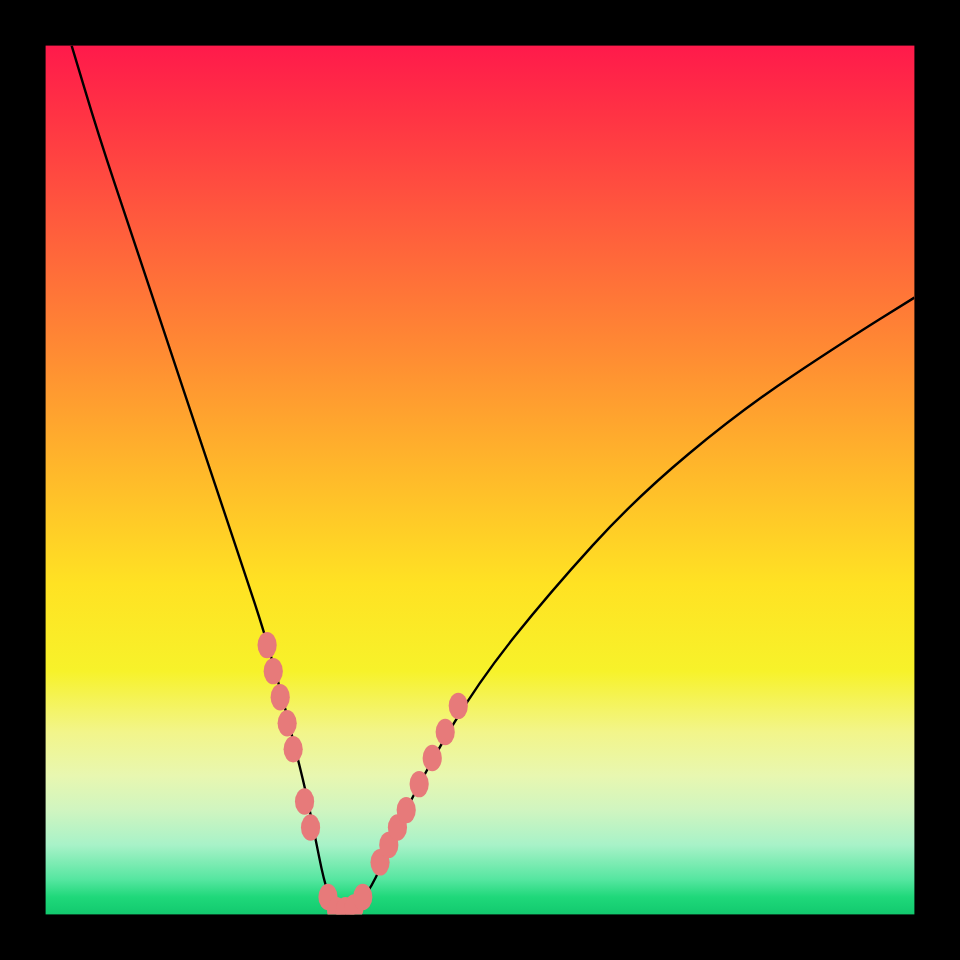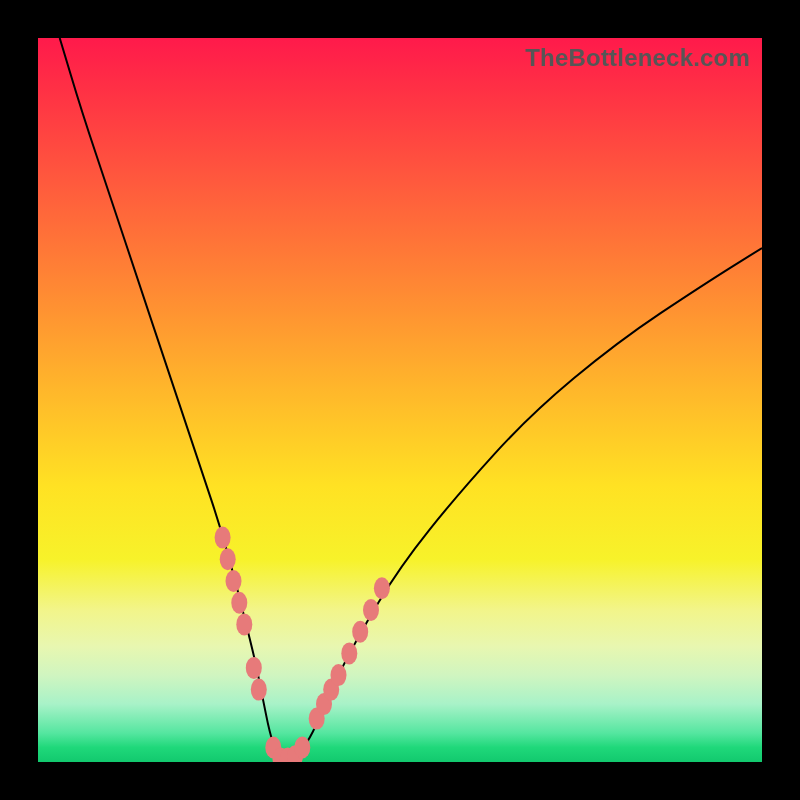--- a/index.html
+++ b/index.html
@@ -53,21 +53,20 @@
   .bead {
     fill: #e77a7a;
     stroke: none;
   }
 </style>
 </head>
 <body>
 
 <div class="frame">
   <div class="plot-area">
-    <div class="attribution">TheBottleneck.com</div>
     <svg class="curve" viewBox="0 0 724 724" preserveAspectRatio="none">
       <path id="main-path" class="main-curve" d="M 21.7 0.0 Q 21.7 0.0 32.6 36.2 Q 43.4 72.4 57.9 115.8 Q 72.4 159.3 86.9 202.7 Q 101.4 246.2 115.8 289.6 Q 130.3 333.0 141.2 365.6 Q 152.0 398.2 159.3 419.9 Q 166.5 441.6 173.8 463.4 Q 181.0 485.1 188.2 510.4 Q 195.5 535.8 200.9 557.5 Q 206.3 579.2 211.8 600.9 Q 217.2 622.6 220.8 640.7 Q 224.4 658.8 228.1 676.9 Q 231.7 695.0 235.3 705.9 Q 238.9 716.8 242.5 720.4 Q 246.2 724.0 249.8 724.0 Q 253.4 724.0 257.0 720.4 Q 260.6 716.8 267.9 705.9 Q 275.1 695.0 282.4 676.9 Q 289.6 658.8 304.1 629.9 Q 318.6 600.9 340.3 564.7 Q 362.0 528.5 391.0 492.3 Q 419.9 456.1 456.1 416.3 Q 492.3 376.5 535.8 340.3 Q 579.2 304.1 622.6 275.1 Q 666.1 246.2 695.0 228.1 T 724.0 210.0"></path>
       <g id="beads-group">
           <ellipse cx="184.6" cy="499.6" rx="8" ry="11" class="bead"></ellipse>
           <ellipse cx="189.7" cy="521.3" rx="8" ry="11" class="bead"></ellipse>
           <ellipse cx="195.5" cy="543.0" rx="8" ry="11" class="bead"></ellipse>
           <ellipse cx="201.3" cy="564.7" rx="8" ry="11" class="bead"></ellipse>
           <ellipse cx="206.3" cy="586.4" rx="8" ry="11" class="bead"></ellipse>
           <ellipse cx="215.8" cy="629.9" rx="8" ry="11" class="bead"></ellipse>
           <ellipse cx="220.8" cy="651.6" rx="8" ry="11" class="bead"></ellipse>

